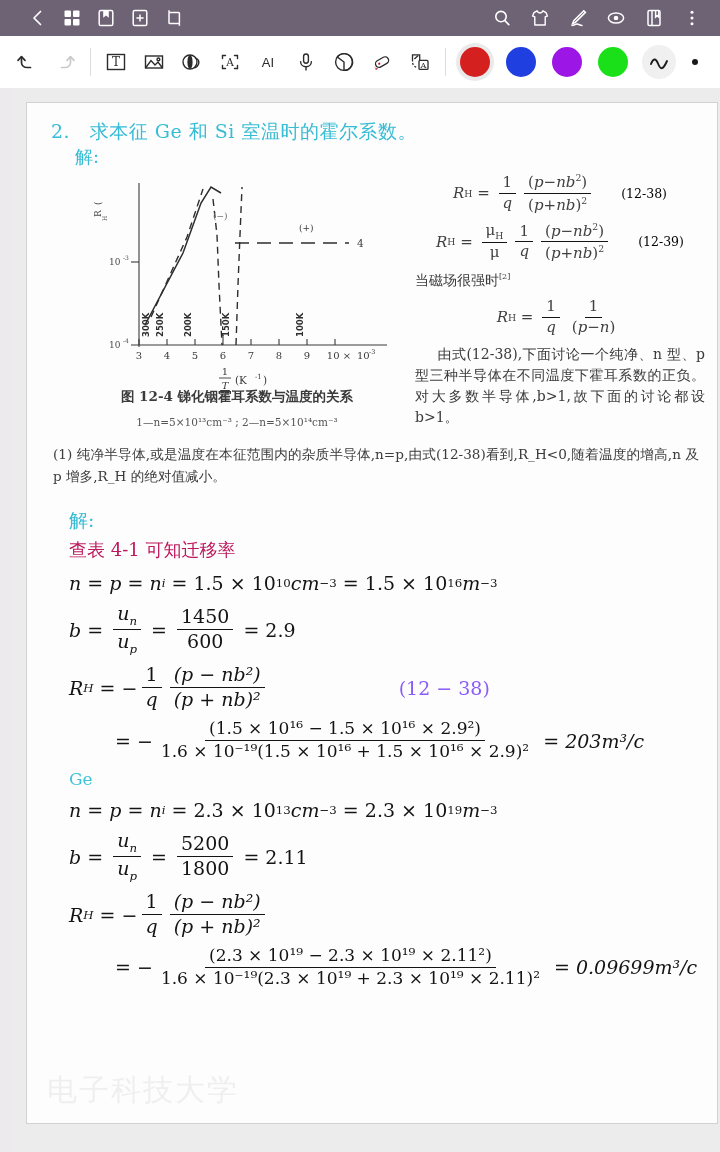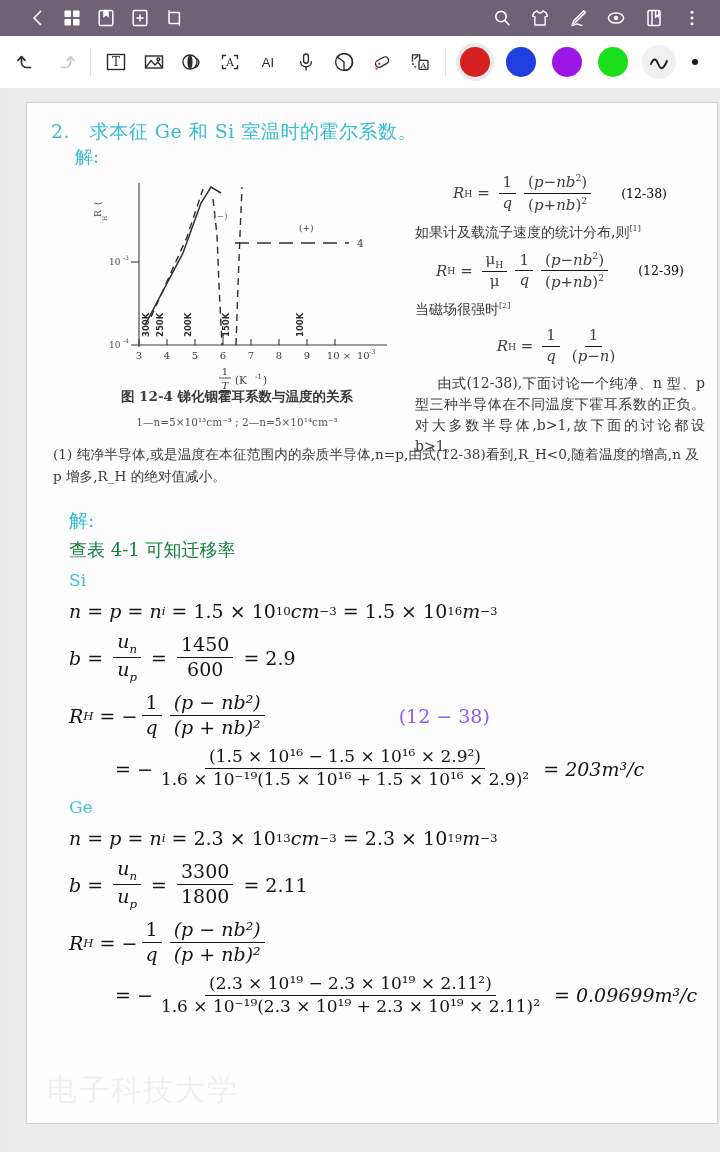--- a/index.html
+++ b/index.html
@@ -211,21 +211,21 @@
   }
   .sol-label {
     font-family: "DejaVu Serif", serif;
     font-size: 19px;
     color: #36bcd4;
     margin-left: 16px;
   }
   .sol-line {
     font-family: "DejaVu Serif", serif;
     font-size: 18px;
-    color: #15803d;
+    color: #be185d;
     margin: 4px 0 4px 16px;
   }
   .elem {
     font-family: "DejaVu Serif", serif;
     font-size: 17px;
     color: #3fc3d8;
     margin: 8px 0 2px 16px;
   }
   .mathline {
     font-family: "DejaVu Serif", serif;
@@ -563,23 +563,20 @@
                 <span class="den mi">q</span>
               </span>
             <span class="frac small">
                 <span class="num">(<span class="mi">p</span>−<span class="mi">nb</span><span class="sm">2</span>)</span>
                 <span class="den">(<span class="mi">p</span>+<span class="mi">nb</span>)<span class="sm">2</span></span>
               </span>
           </span>
           <span class="eq-tag">(12-38)</span>
         </div>
 
-        <div class="rtext">
-          <span>如果计及载流子速度的统计分布,则</span><span class="sup-ref">[1]</span>
-        </div>
 
         <div class="eq-row">
           <span style="font-size:15px;display:inline-flex;align-items:center;">
             <span class="mi">R</span>
               <span class="sb">H</span>
               <span>&nbsp;=&nbsp;</span>
             <span class="frac small">
                 <span class="num">μ<span class="sb">H</span></span>
                 <span class="den">μ</span>
               </span>
@@ -618,21 +615,20 @@
         <div class="rtext" style="text-indent:1.6em">由式(12-38),下面讨论一个纯净、n 型、p 型三种半导体在不同温度下霍耳系数的正负。对大多数半导体,b&gt;1,故下面的讨论都设 b&gt;1。</div>
       </div>
 
       <div class="para1">(1) 纯净半导体,或是温度在本征范围内的杂质半导体,n=p,由式(12-38)看到,R_H&lt;0,随着温度的增高,n 及 p 增多,R_H 的绝对值减小。</div>
 
       <div class="solution">
 
         <div class="sol-label">解:</div>
         <div class="sol-line">查表 4-1 可知迁移率</div>
 
-        <div class="elem">Si</div>
 
         <div class="mathline">
           <span class="mi">n = p = n</span>
             <span class="sb mi">i</span>
           <span>&nbsp;=&nbsp;</span>
           <span>1.5</span>
             <span>&nbsp;×&nbsp;</span>
             <span>10</span>
             <span class="sm">10</span>
             <span class="mi">cm</span>
@@ -710,21 +706,21 @@
 
         <div class="mathline">
           <span class="mi">b</span>
           <span>&nbsp;=&nbsp;</span>
           <span class="frac">
             <span class="num"><span class="mi">u</span><span class="sb mi">n</span></span>
             <span class="den"><span class="mi">u</span><span class="sb mi">p</span></span>
           </span>
           <span>&nbsp;=&nbsp;</span>
           <span class="frac">
-            <span class="num">3300</span>
+            <span class="num">5200</span>
             <span class="den">1800</span>
           </span>
           <span>&nbsp;=&nbsp;</span>
           <span>2.11</span>
         </div>
 
         <div class="mathline">
           <span class="mi">R</span>
             <span class="sb mi">H</span>
           <span>&nbsp;=&nbsp;−</span>

